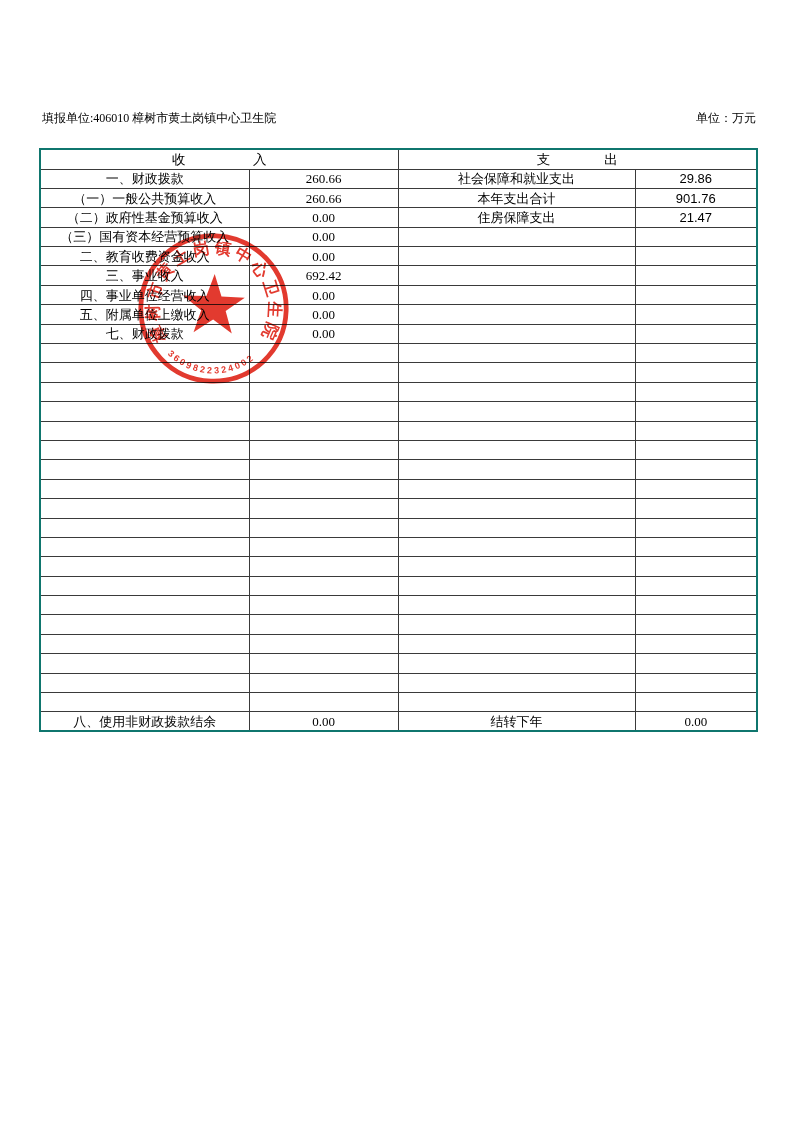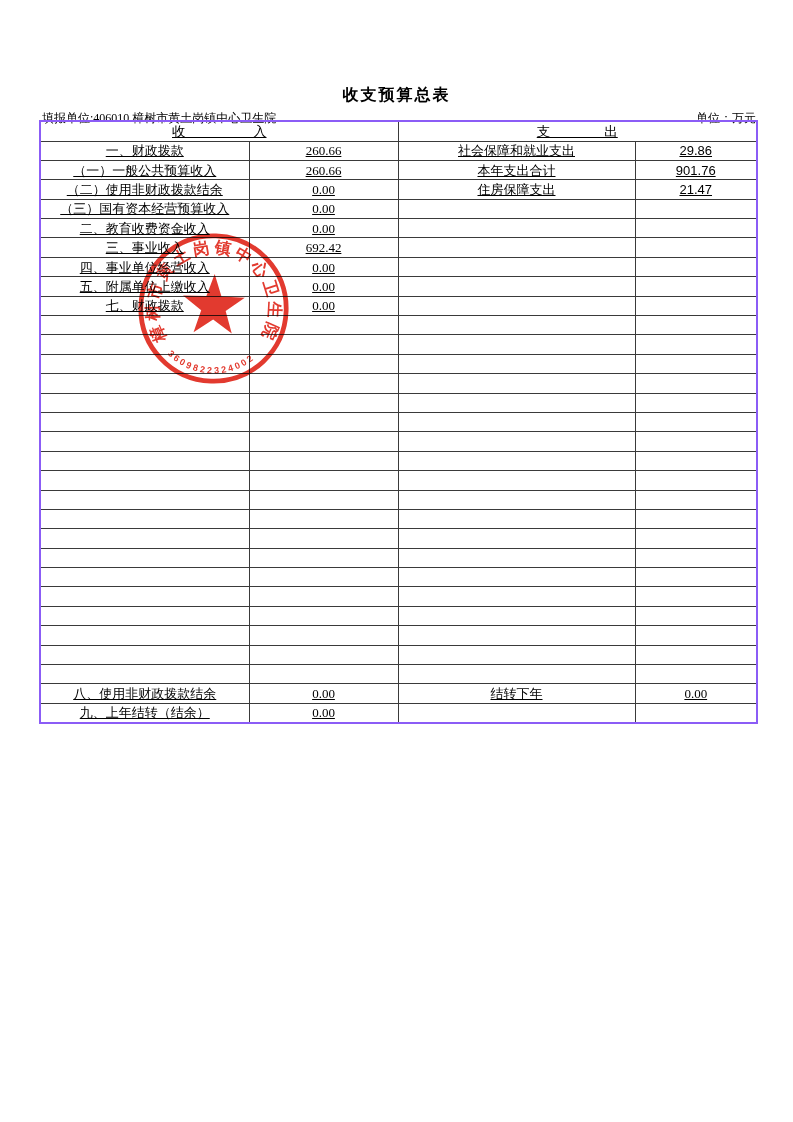--- a/index.html
+++ b/index.html
@@ -16,25 +16,24 @@
   .doc-title {
     position:absolute; top:85px; left:0; width:100%;
     text-align:center; font-size:16px; font-weight:bold; letter-spacing:2px;
   }
   .meta-line {
     position:absolute; top:110px; left:42px; width:714px;
     display:flex; justify-content:space-between;
     font-size:12px; line-height:16px;
   }
   table.grid {
-    position:absolute; left:39px; top:120px;
+    position:absolute; left:39px; top:148px;
     width:717px;
     border-collapse:collapse; table-layout:fixed;
-    border:2px solid #8b5cf6;
-    text-decoration:underline;
+    border:2px solid #0f766e;
   }
   table.grid th, table.grid td {
     border:1px solid #3a3a3a;
     font-size:13px; font-weight:normal;
     line-height:15px;
     padding:0 2px;
     white-space:nowrap; overflow:hidden;
     text-align:center; vertical-align:middle;
   }
   table.grid thead tr { height:20px; }
@@ -54,21 +53,20 @@
     transform:rotate(2deg);
   }
   .stamp text { font-family:"Liberation Serif","DejaVu Serif",serif; }
   .stamp .serial-text { font-family:"Liberation Sans","DejaVu Sans",sans-serif; }
 </style>
 </head>
 <body>
 
 <div class="page">
 
-  <div class="doc-title">收支预算总表</div>
 
   <div class="meta-line">
     <span>填报单位:406010 樟树市黄土岗镇中心卫生院</span>
     <span>单位：万元</span>
   </div>
 
   <table class="grid">
     <colgroup>
       <col style="width:209px">
         <col style="width:149px">
@@ -88,21 +86,21 @@
           <td>社会保障和就业支出</td>
           <td class="num num-sans">29.86</td>
         </tr>
         <tr>
           <td class="left indent">（一）一般公共预算收入</td>
           <td class="num">260.66</td>
           <td>本年支出合计</td>
           <td class="num num-sans">901.76</td>
         </tr>
         <tr>
-          <td class="left indent">（二）使用非财政拨款结余</td>
+          <td class="left indent">（二）政府性基金预算收入</td>
           <td class="num">0.00</td>
           <td>住房保障支出</td>
           <td class="num num-sans">21.47</td>
         </tr>
         <tr>
           <td class="left indent">（三）国有资本经营预算收入</td>
           <td class="num">0.00</td>
           <td></td>
           <td></td>
         </tr>
@@ -248,26 +246,20 @@
           <td></td>
           <td></td>
           <td></td>
           <td></td>
         </tr>
         <tr>
           <td class="left">八、使用非财政拨款结余</td>
           <td class="num">0.00</td>
           <td class="left">结转下年</td>
           <td class="num">0.00</td>
-        </tr>
-        <tr>
-          <td class="left">九、上年结转（结余）</td>
-          <td class="num">0.00</td>
-          <td class="left"></td>
-          <td class="num"></td>
         </tr>
       </tbody>
   </table>
 
   <svg class="stamp" viewBox="0 0 160 160" aria-hidden="true">
     <circle cx="80" cy="80" r="76" fill="none" stroke-width="5" stroke="#e02b1f"></circle>
     <path id="sealArcTop" d="M 32.5 113.3 A 58 58 0 1 1 127.5 113.3" fill="none"></path>
     <path id="sealArcBottom" d="M 27.9 123.7 A 68 68 0 0 0 132.1 123.7" fill="none"></path>
     <polygon points="80,44 87.9,67.1 112.3,67.5 92.8,82.2 100,105.5 80,91.5 60,105.5 67.2,82.2 47.7,67.5 72.1,67.1" fill="#e02b1f"></polygon>
     <text font-size="17" font-weight="bold" letter-spacing="4.5" fill="#e02b1f">

